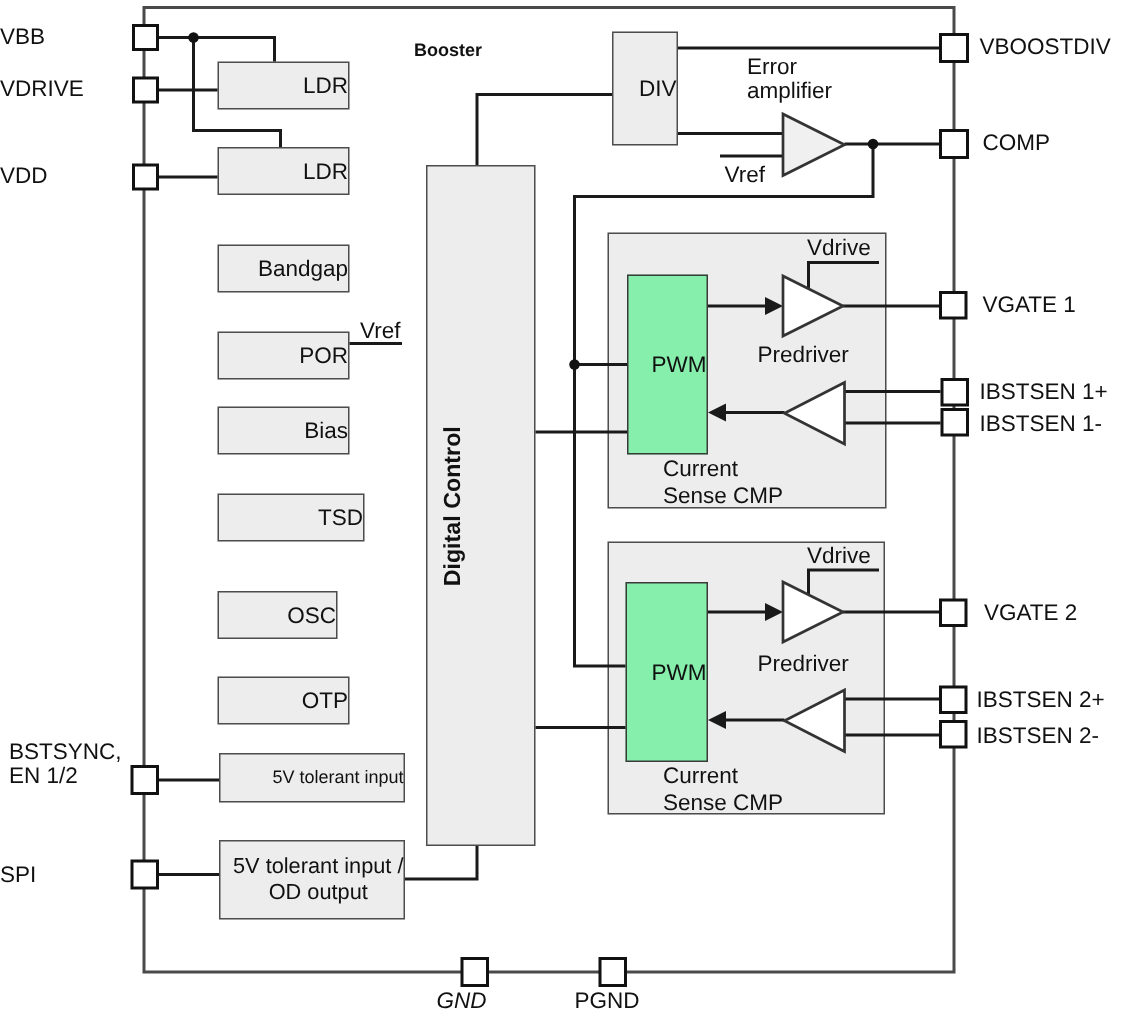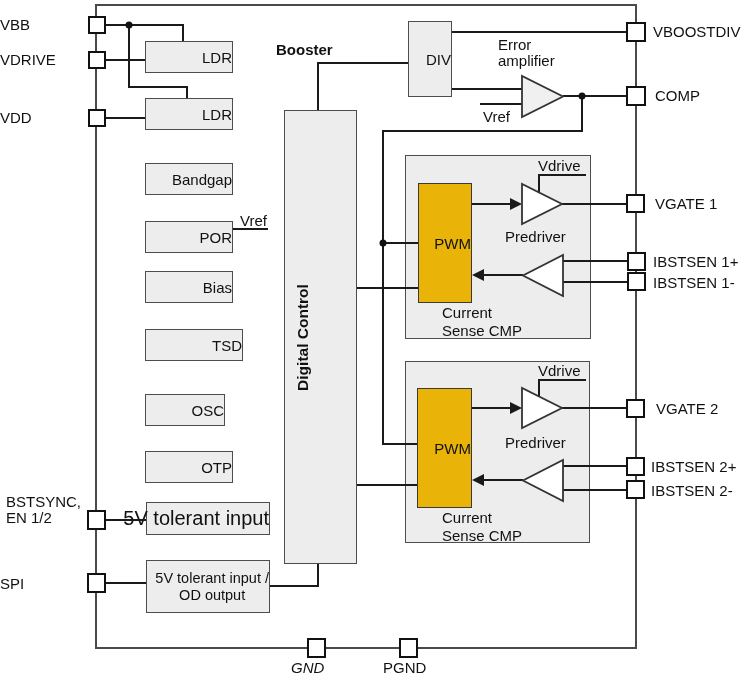--- a/index.html
+++ b/index.html
@@ -5,21 +5,21 @@
   html,body{margin:0;padding:0;background:#ffffff;}
   #canvas{
     position:relative;width:750px;height:682px;background:#ffffff;
     font-family:"Liberation Sans",sans-serif;color:#111;overflow:hidden;
   }
   .blk{
     position:absolute;background:#ededed;border:1.5px solid #4d4d4d;
     box-sizing:border-box;display:flex;align-items:center;justify-content:flex-end;
     font-size:15px;line-height:17px;text-align:center;white-space:nowrap;z-index:1;
   }
-  .whiteblk{background:#eab308;border:1.5px solid #3a3a3a;}
+  .whiteblk{background:#86efac;border:1.5px solid #3a3a3a;}
   .csbox{position:absolute;background:#ededed;border:1.5px solid #4d4d4d;box-sizing:border-box;z-index:0;}
   .lbl{position:absolute;font-size:15px;line-height:16px;white-space:nowrap;z-index:3;}
   .lbl.right{text-align:left;}
   .lbl.center{text-align:left;}
   .bold{font-weight:bold;}
   .vert{transform:rotate(-90deg);white-space:nowrap;font-weight:bold;font-size:15.5px;}
   svg#wiring-layer{position:absolute;left:0;top:0;z-index:2;pointer-events:none;}
 </style>
 </head>
 <body>
@@ -47,21 +47,21 @@
   <div class="blk" style="left:145px;top:329px;width:98px;height:32px;">
       <span>TSD</span>
     </div>
   <div class="blk" style="left:145px;top:394px;width:80px;height:32px;">
       <span>OSC</span>
     </div>
   <div class="blk" style="left:145px;top:451px;width:88px;height:32px;">
       <span>OTP</span>
     </div>
 
-  <div class="blk" style="left:146px;top:502px;width:124px;height:33px;font-size:20px;">
+  <div class="blk" style="left:146px;top:502px;width:124px;height:33px;font-size:12px;">
       <span>5V tolerant input</span>
     </div>
   <div class="blk" style="left:146px;top:560px;width:124px;height:53px;font-size:14.5px;">
     <span><span>5V tolerant input /</span><br><span>OD output</span></span>
   </div>
 
   <div class="blk" style="left:284px;top:110px;width:73px;height:454px;">
     <span class="vert">Digital Control</span>
   </div>
 
@@ -145,21 +145,21 @@
       <rect x="628" y="253" width="17" height="17"></rect>
       <rect x="628" y="273" width="17" height="17"></rect>
       <rect x="627" y="400" width="17" height="17"></rect>
       <rect x="627" y="458" width="17" height="17"></rect>
       <rect x="627" y="481" width="17" height="17"></rect>
       <rect x="308" y="639" width="17" height="18"></rect>
       <rect x="400" y="639" width="17" height="18"></rect>
     </g>
   </svg>
 
-  <div class="lbl bold" style="left:276px;top:42px;font-size:15px;">Booster</div>
+  <div class="lbl bold" style="left:276px;top:25px;font-size:12px;">Booster</div>
 
   <div class="lbl right" style="left:0;width:80px;top:17px;">VBB</div>
   <div class="lbl right" style="left:0;width:80px;top:52px;">VDRIVE</div>
   <div class="lbl right" style="left:0;width:80px;top:110px;">VDD</div>
   <div class="lbl center" style="left:6px;width:80px;top:494px;">
     <span>BSTSYNC,</span><br><span>EN 1/2</span>
   </div>
   <div class="lbl right" style="left:0;width:80px;top:576px;">SPI</div>
 
   <div class="lbl" style="left:653px;top:24px;">VBOOSTDIV</div>

